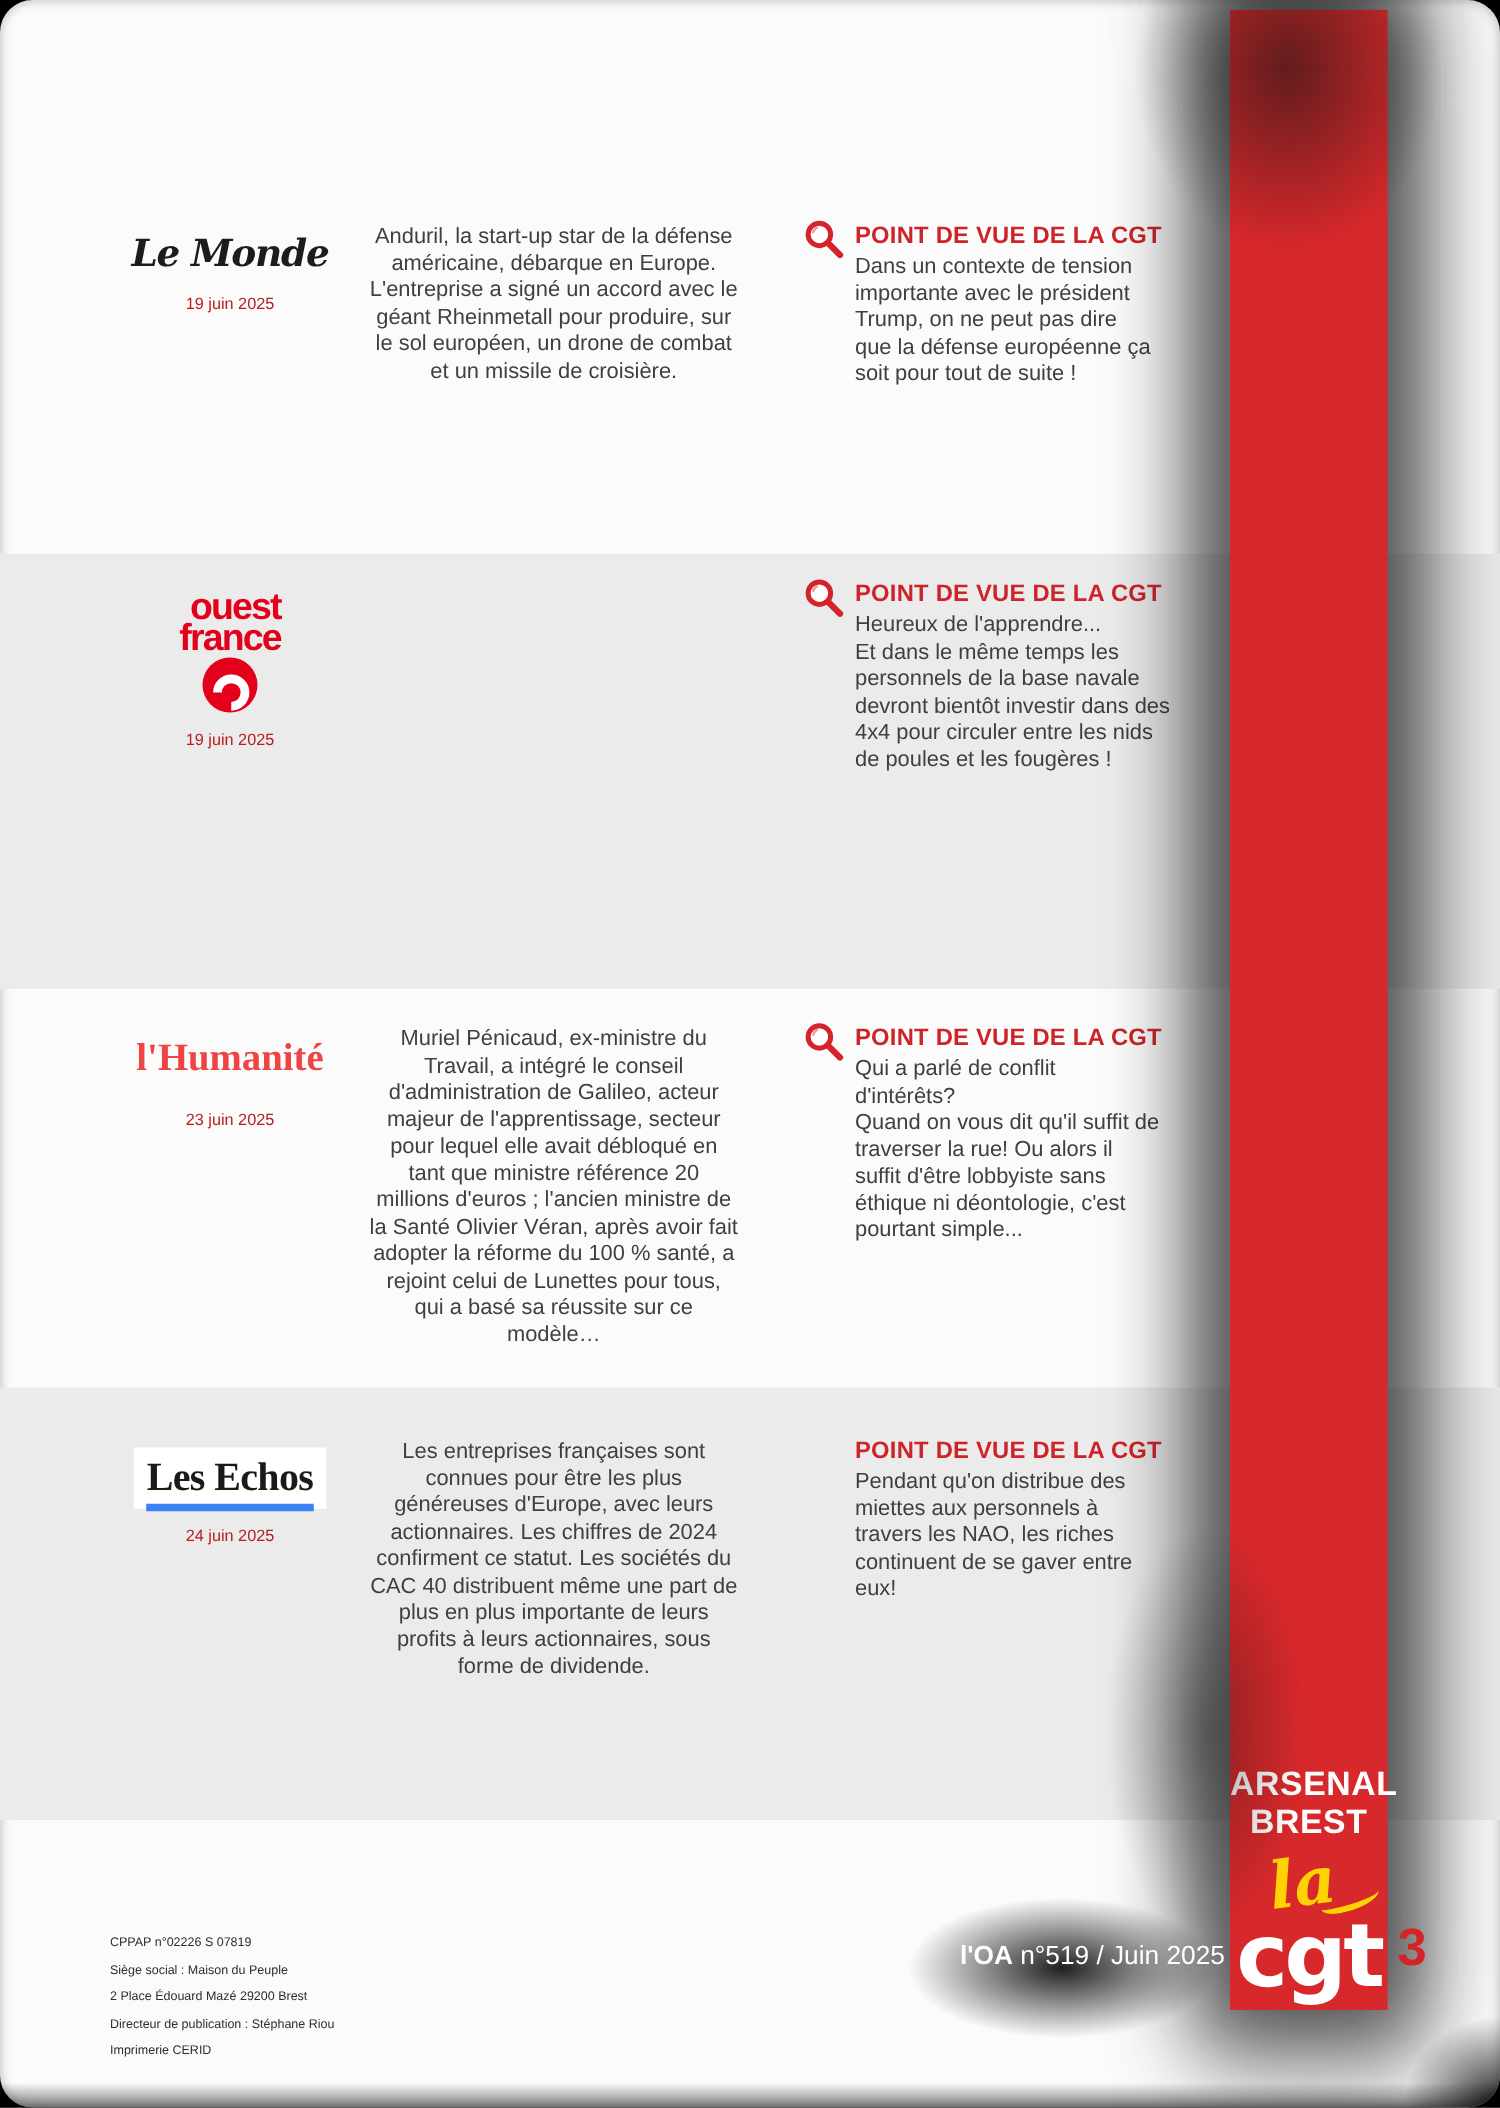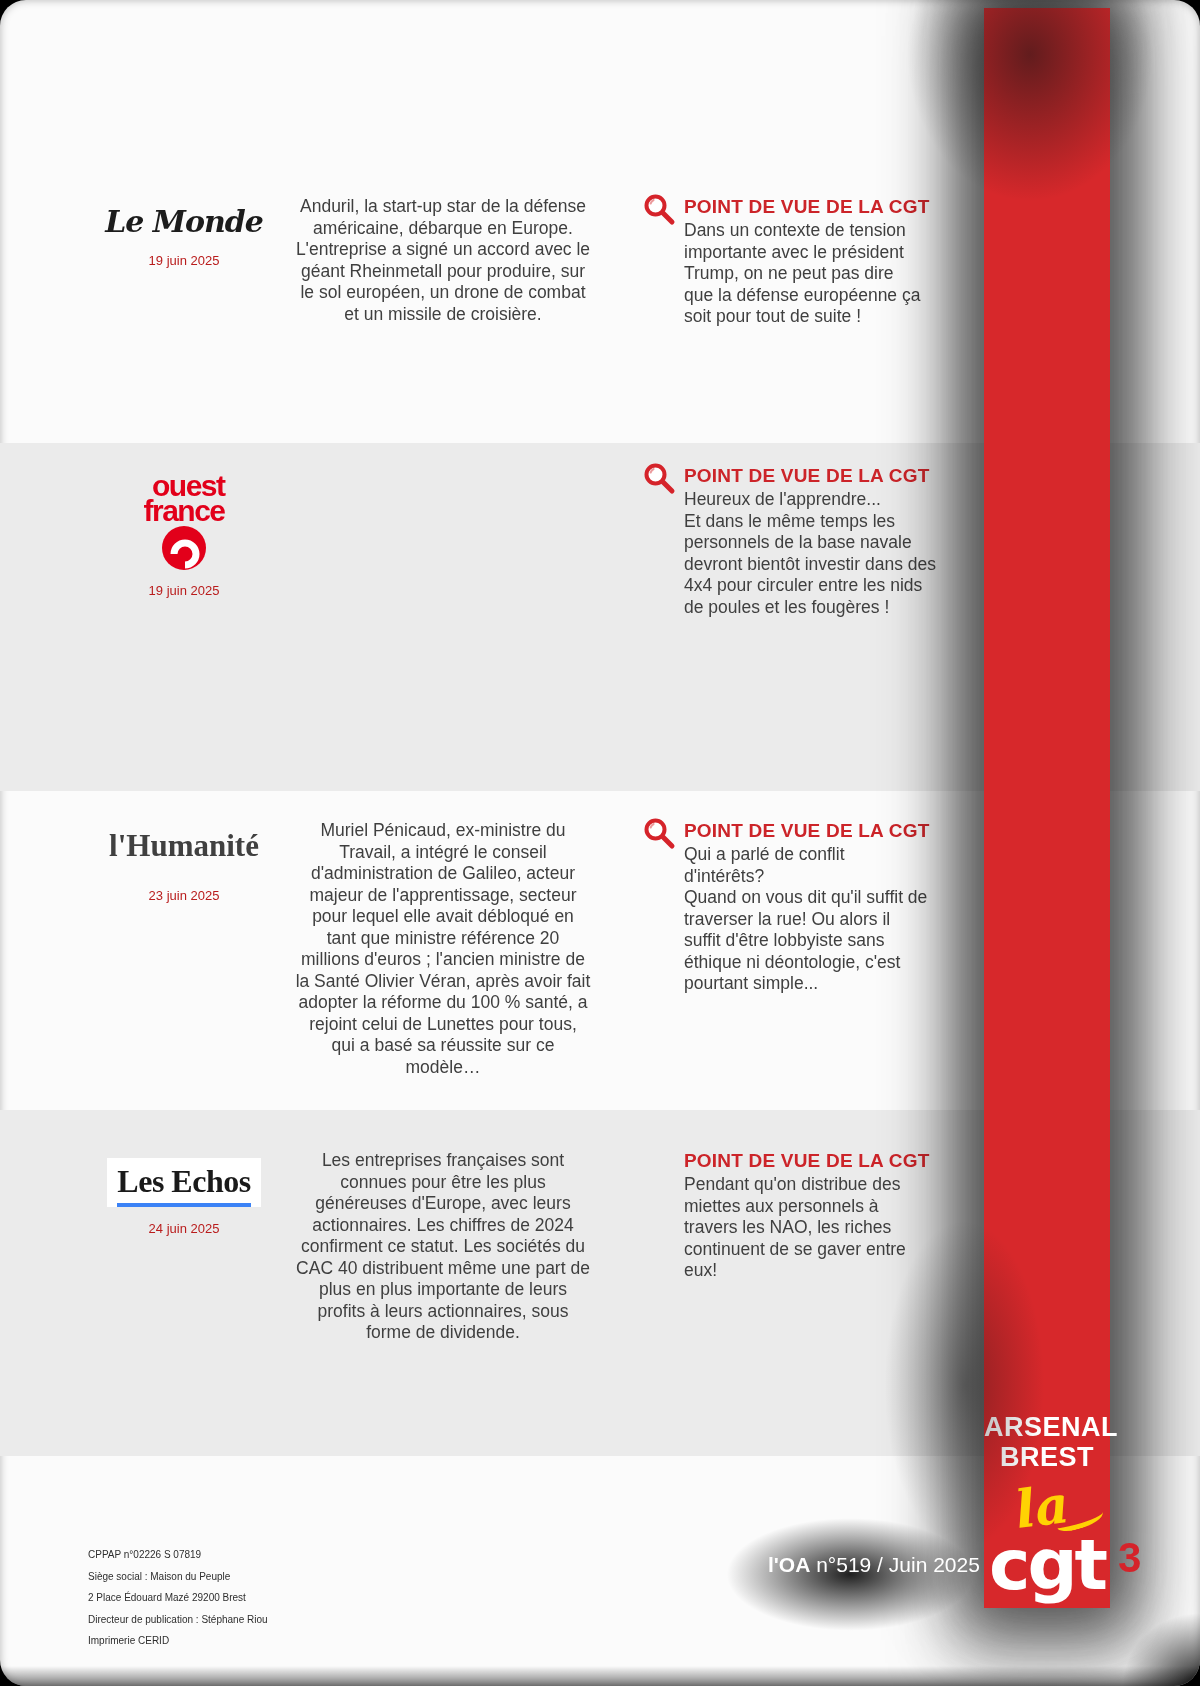--- a/index.html
+++ b/index.html
@@ -20,24 +20,24 @@
   .cgt-col{position:absolute;left:642px;top:0;width:300px;}
   .mag{position:absolute;left:0;top:-4px;}
   .cgt-head{margin-left:42px;font-size:19px;font-weight:bold;color:#cc2429;letter-spacing:.2px;}
   .cgt-text{margin-left:42px;margin-top:2px;font-size:17.5px;line-height:21.5px;color:#3f3f3f;
             white-space:pre-line;width:262px;}
   
   .logo-lemonde{font-family:"DejaVu Serif",serif;font-weight:bold;font-style:italic;
                 font-size:30px;color:#1c1c1c;letter-spacing:-1px;}
   .of-wrap{display:flex;align-items:center;justify-content:center;gap:2px;flex-direction:column;}
   .of-text{color:#e2001a;font-weight:bold;font-size:30px;line-height:25px;letter-spacing:-1.5px;text-align:right;}
-  .logo-humanite{font-family:"Liberation Serif",serif;font-weight:bold;font-size:31px;color:#404040;}
+  .logo-humanite{font-family:"Liberation Serif",serif;font-weight:bold;font-size:31px;color:#ef4444;}
   .echos-box{display:inline-block;background:#fff;padding:5px 10px 7px;}
   .echos-text{font-family:"Liberation Serif",serif;font-weight:bold;font-size:32px;color:#1a1a1a;
-              letter-spacing:-.5px;border-bottom:4px solid #3b82f6;padding-bottom:4px;}
+              letter-spacing:-.5px;border-bottom:6px solid #3b82f6;padding-bottom:4px;}
   .d2{margin-top:8px;}
   .d3{margin-top:24px;}
   
   .red-band{position:absolute;left:984px;top:8px;width:126px;height:1600px;background:#d7282b;
             box-shadow:0 0 55px 18px rgba(35,35,35,.5),
                        0 -25px 70px 30px rgba(25,25,25,.35),
                        0 30px 70px 25px rgba(25,25,25,.35);}
   .band-loc{position:absolute;top:1404px;left:0;right:0;text-align:center;color:#fff;
             font-weight:bold;font-size:27px;line-height:30px;letter-spacing:.5px;}
   .band-la{position:absolute;top:1468px;left:0;right:10px;text-align:center;color:#ffd203;
@@ -67,21 +67,21 @@
 </style>
 </head>
 <body>
 
 <div class="page">
   <div class="sheet">
 
     <div class="gray-band gray-a"></div>
     <div class="gray-band gray-b"></div>
 
-    <section class="row" style="top:196px">
+    <section class="row" style="top:178px">
       <div class="logo-col">
         <div class="logo-lemonde">Le Monde</div>
         <div class="date">19 juin 2025</div>
       </div>
       <div class="quote-col">Anduril, la start-up star de la défense
 américaine, débarque en Europe.
 L'entreprise a signé un accord avec le
 géant Rheinmetall pour produire, sur
 le sol européen, un drone de combat
 et un missile de croisière.</div>

